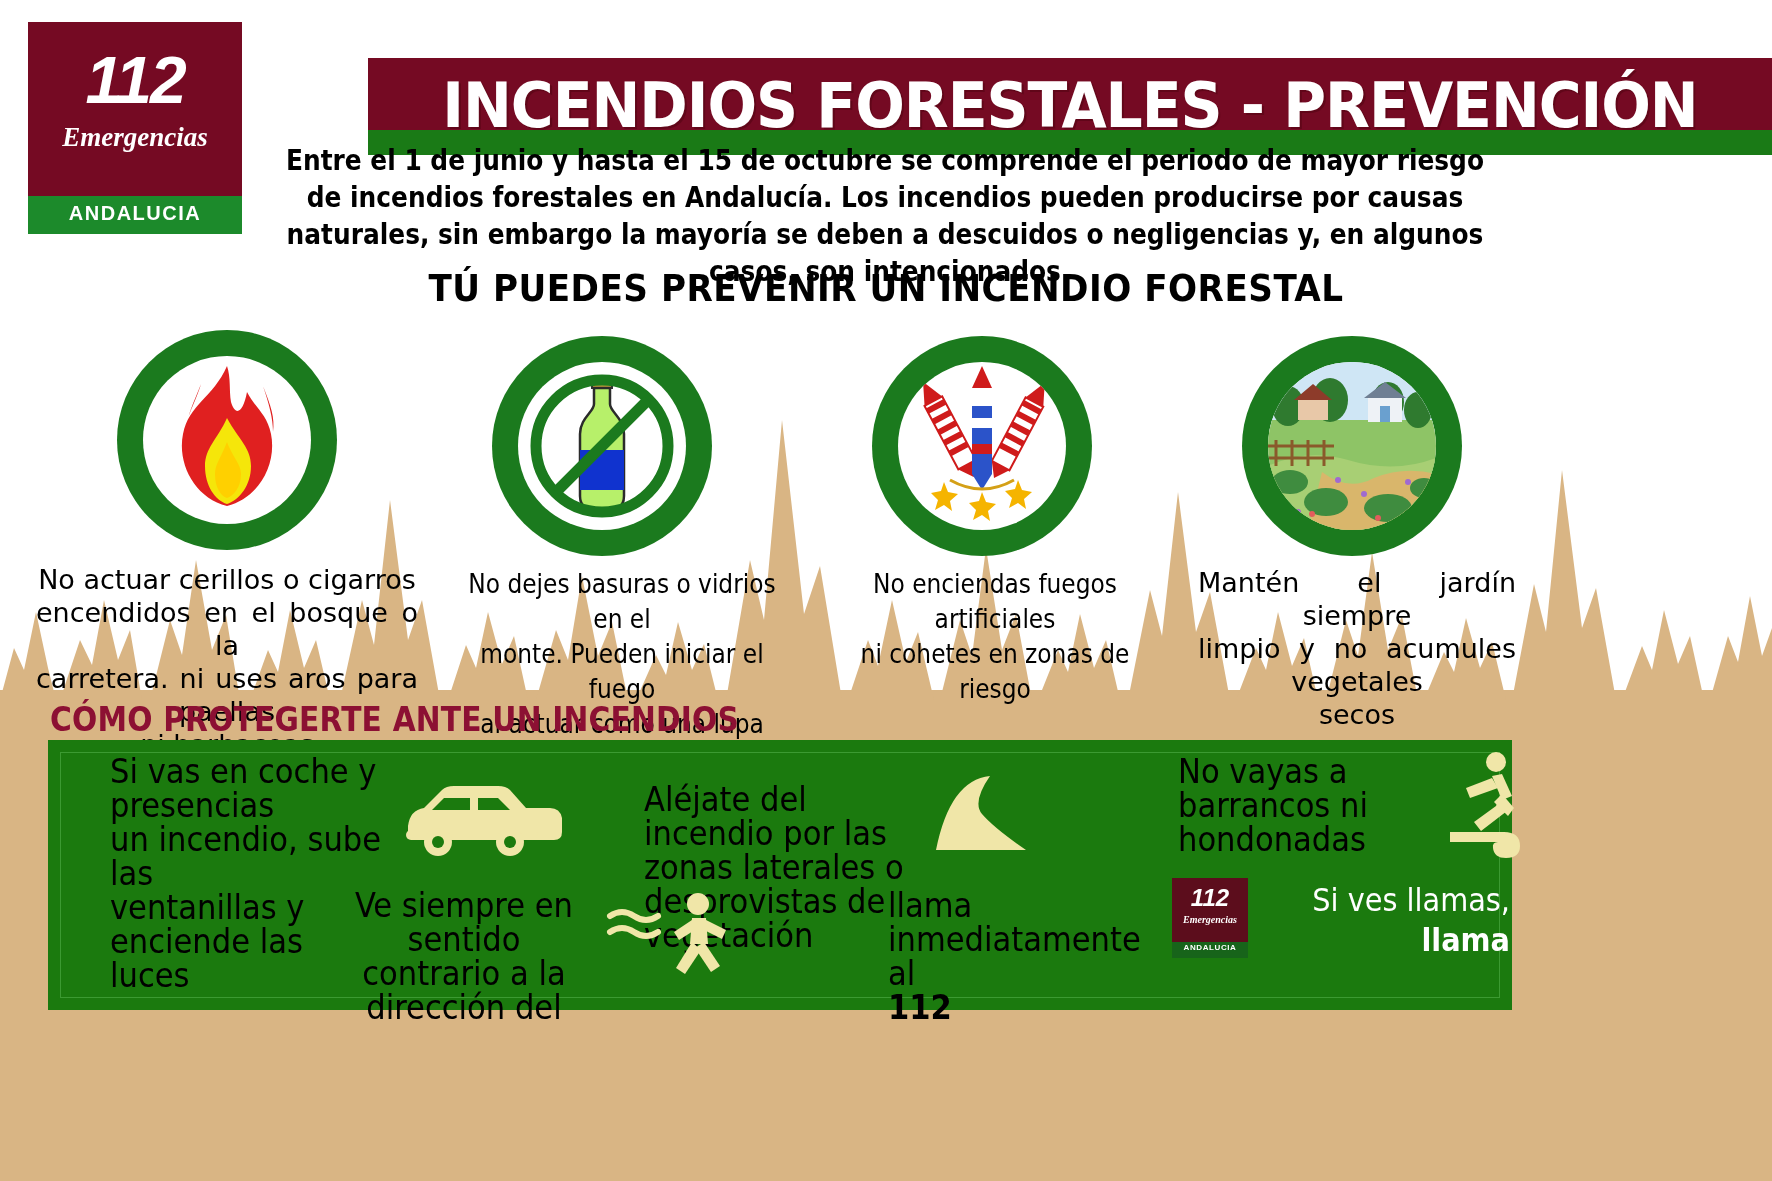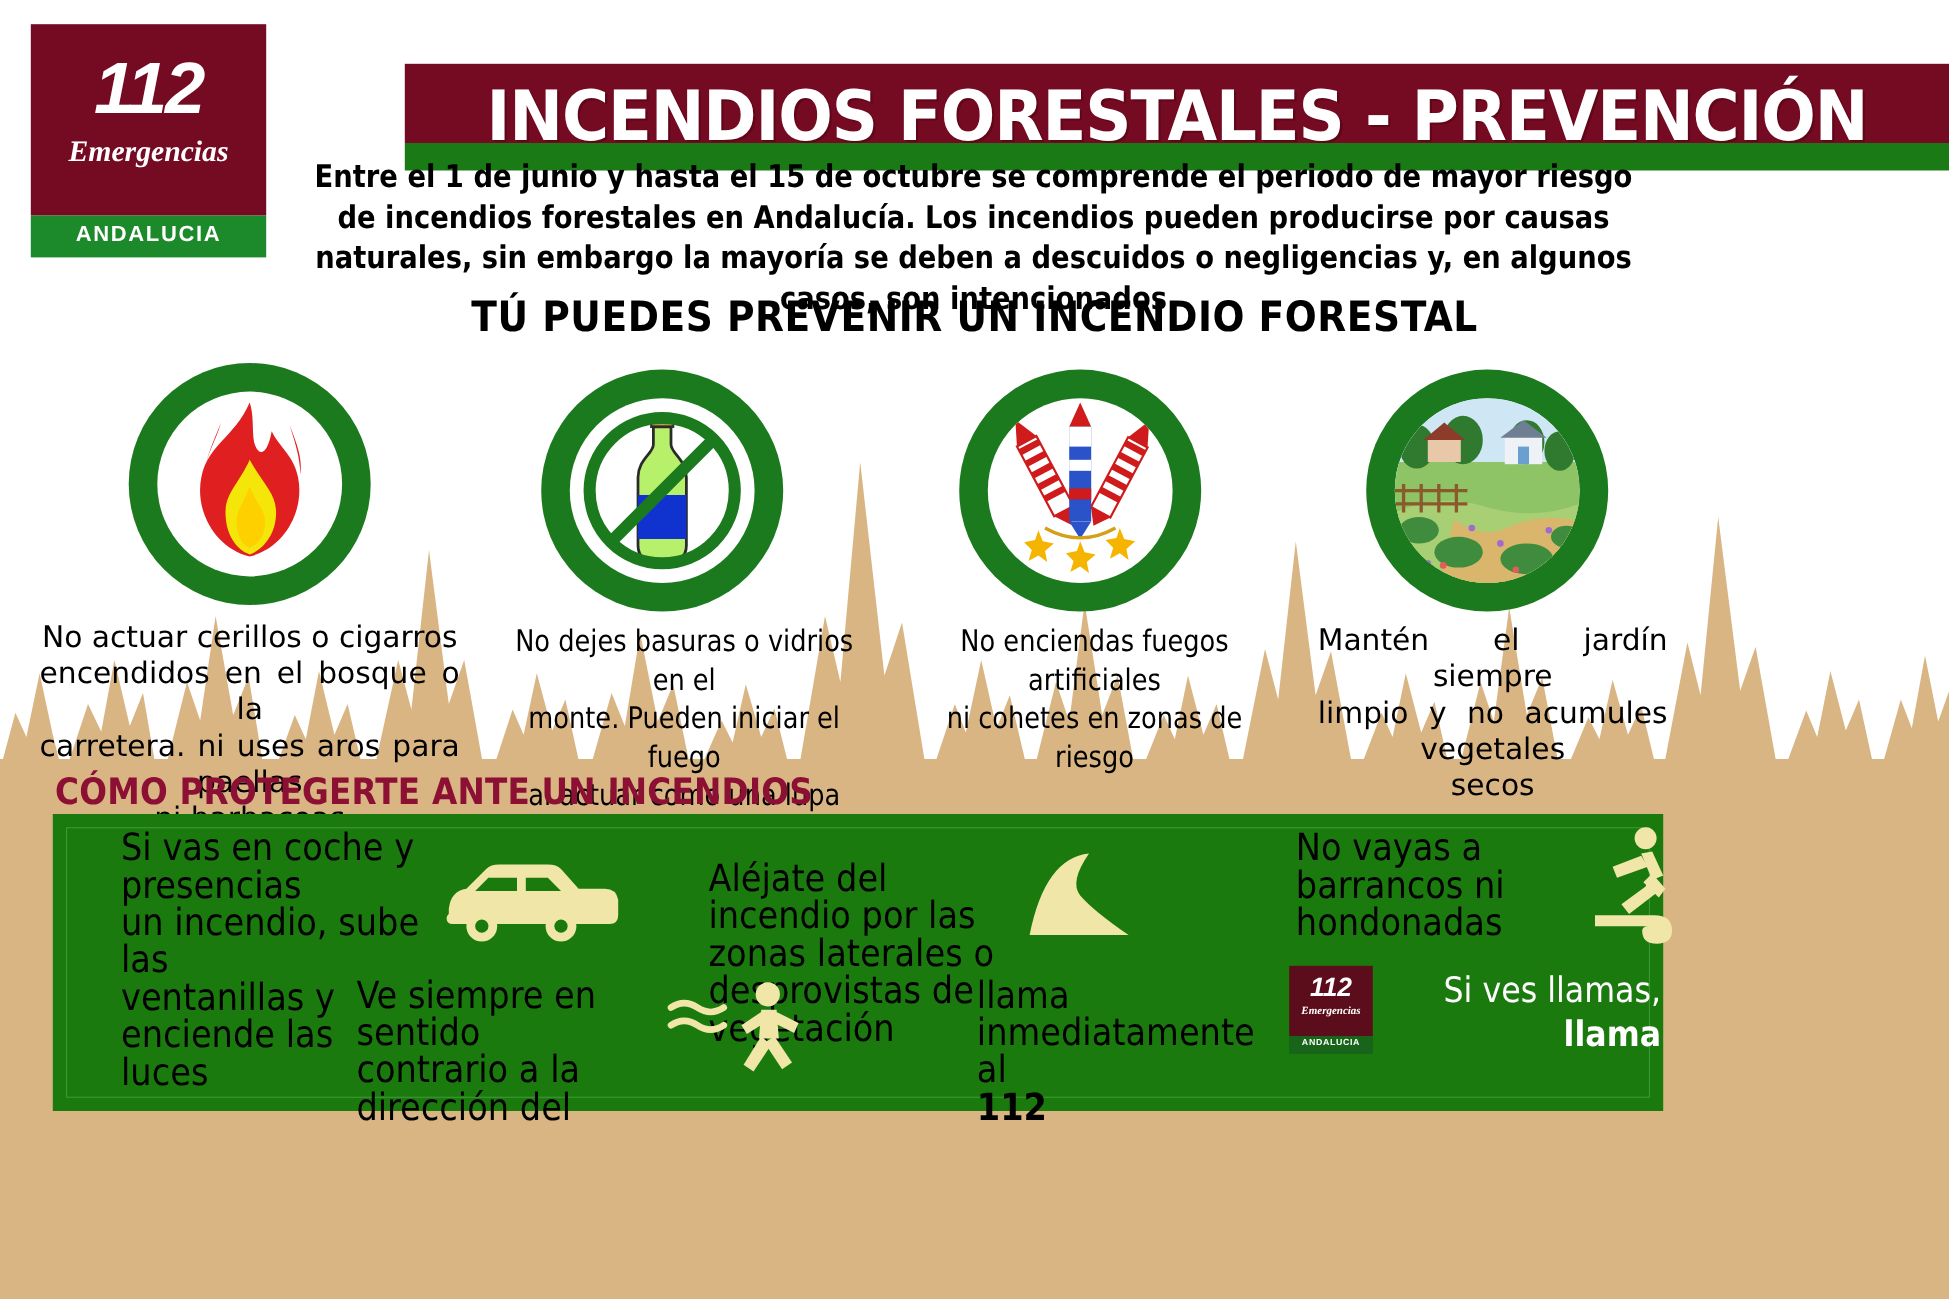--- a/index.html
+++ b/index.html
@@ -81,21 +81,21 @@
       font-family:"DejaVu Sans Condensed","Liberation Sans",sans-serif;}
 
   
   .panel{position:absolute;left:48px;top:740px;width:1464px;height:270px;background:#1b7a0e;z-index:6;}
   .panel-inner{position:absolute;left:12px;top:12px;right:12px;bottom:12px;border:1px solid #3c9a32;}
   .ptxt{position:absolute;color:#000000;font-size:34px;line-height:34px;
       font-family:"DejaVu Sans Condensed","Liberation Sans",sans-serif;}
   .p1{left:62px;top:14px;width:300px;}
   .p2{left:596px;top:14px;width:290px;margin-top:28px;}
   .p3{left:1130px;top:14px;width:280px;}
-  .p4{left:276px;top:148px;width:280px;}
+  .p4{left:276px;top:148px;width:280px;text-align:center;}
   .p5{left:840px;top:148px;width:270px;}
   .p5 b{font-weight:bold;}
 
   .icon-abs{position:absolute;}
   .car-icon{left:350px;top:32px;}
   .slope-icon{left:880px;top:30px;}
   .run-icon{left:1392px;top:10px;}
   .wind-icon{left:558px;top:150px;}
 
   

